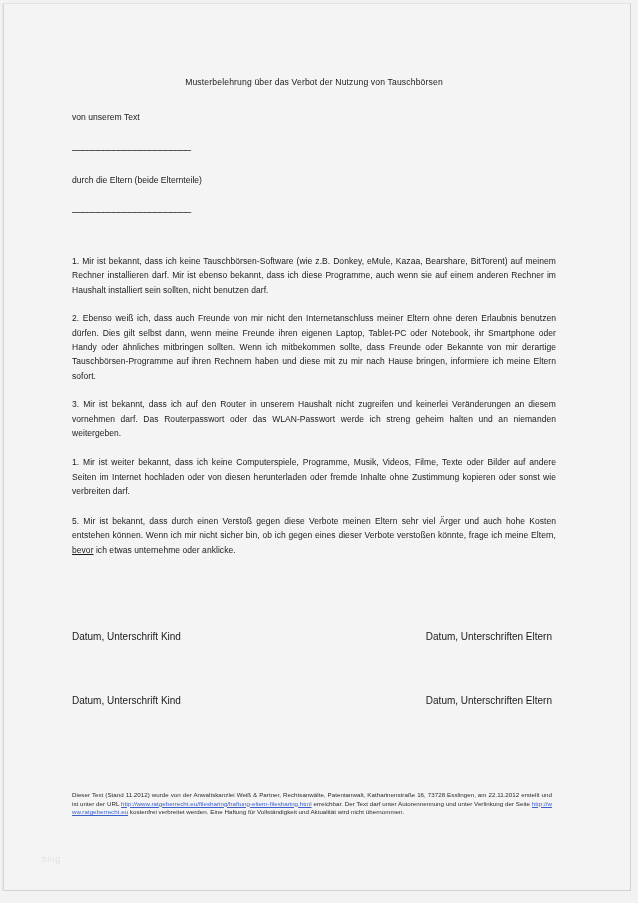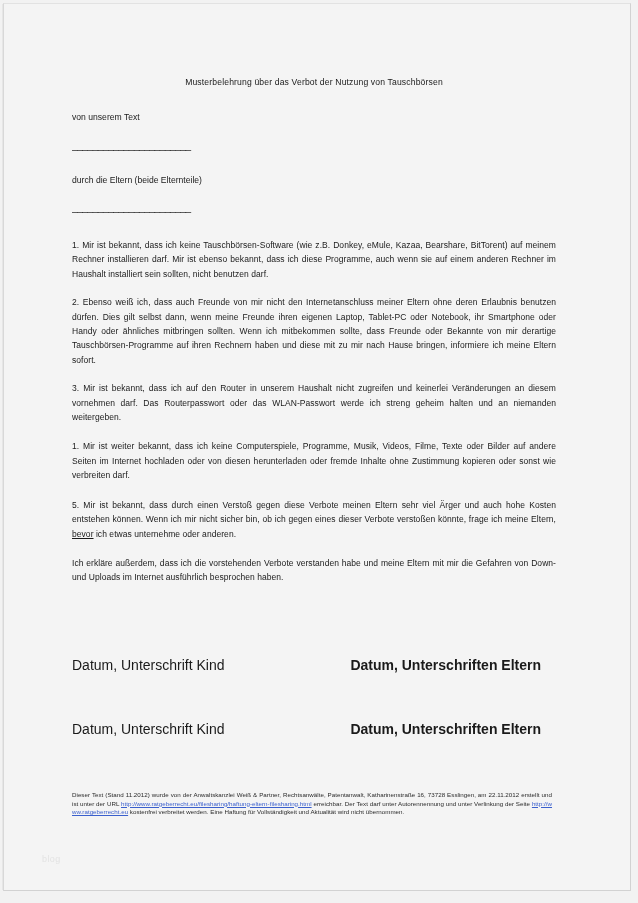--- a/index.html
+++ b/index.html
@@ -85,38 +85,38 @@
     margin-top: 17px;
   }
 
   .clause {
     font-size: 8.5px;
     line-height: 14.4px;
     text-align: justify;
     color: #1a1a1a;
     letter-spacing: 0.05px;
   }
-  .clause.c1 { margin-top: 25px; }
+  .clause.c1 { margin-top: 41px; }
   .clause.c2 { margin-top: 14px; }
   .clause.c3 { margin-top: 14px; }
   .clause.c4 { margin-top: 15px; }
   .clause.c5 { margin-top: 15px; }
   .clause.closing { margin-top: 15px; }
 
   u.emph { text-decoration: underline; }
 
   .sign-row {
     position: relative;
-    font-size: 14px;
+    font-size: 10px;
     line-height: 12px;
     color: #1a1a1a;
     height: 14px;
   }
   .sign-row .left { position: absolute; left: 0; top: 0; }
-  .sign-row .right { position: absolute; right: 15px; top: 0; font-weight: bold; }
+  .sign-row .right { position: absolute; right: 4px; top: 0; }
 
   .sign-row-1 { margin-top: 74px; }
   .sign-row-2 { margin-top: 50px; }
 
   .reminder-note {
     text-align: center;
     font-size: 8.5px;
     font-weight: bold;
     line-height: 12px;
     margin-top: 14px;
@@ -169,23 +169,22 @@
     <div class="rule-line second">_______________________</div>
 
     <p class="clause c1">1. Mir ist bekannt, dass ich keine Tauschbörsen-Software (wie z.B. Donkey, eMule, Kazaa, Bearshare, BitTorent) auf meinem Rechner installieren darf. Mir ist ebenso bekannt, dass ich diese Programme, auch wenn sie auf einem anderen Rechner im Haushalt installiert sein sollten, nicht benutzen darf.</p>
 
     <p class="clause c2">2. Ebenso weiß ich, dass auch Freunde von mir nicht den Internetanschluss meiner Eltern ohne deren Erlaubnis benutzen dürfen. Dies gilt selbst dann, wenn meine Freunde ihren eigenen Laptop, Tablet-PC oder Notebook, ihr Smartphone oder Handy oder ähnliches mitbringen sollten. Wenn ich mitbekommen sollte, dass Freunde oder Bekannte von mir derartige Tauschbörsen-Programme auf ihren Rechnern haben und diese mit zu mir nach Hause bringen, informiere ich meine Eltern sofort.</p>
 
     <p class="clause c3">3. Mir ist bekannt, dass ich auf den Router in unserem Haushalt nicht zugreifen und keinerlei Veränderungen an diesem vornehmen darf. Das Routerpasswort oder das WLAN-Passwort werde ich streng geheim halten und an niemanden weitergeben.</p>
 
     <p class="clause c4">1. Mir ist weiter bekannt, dass ich keine Computerspiele, Programme, Musik, Videos, Filme, Texte oder Bilder auf andere Seiten im Internet hochladen oder von diesen herunterladen oder fremde Inhalte ohne Zustimmung kopieren oder sonst wie verbreiten darf.</p>
 
-    <p class="clause c5"><span>5. Mir ist bekannt, dass durch einen Verstoß gegen diese Verbote meinen Eltern sehr viel Ärger und auch hohe Kosten entstehen können. Wenn ich mir nicht sicher bin, ob ich gegen eines dieser Verbote verstoßen könnte, frage ich meine Eltern, </span><u class="emph">bevor</u><span> ich etwas unternehme oder anderen.</span></p>
-
-    <p class="clause closing">Ich erkläre außerdem, dass ich die vorstehenden Verbote verstanden habe und meine Eltern mit mir die Gefahren von Down- und Uploads im Internet ausführlich besprochen haben.</p>
+    <p class="clause c5"><span>5. Mir ist bekannt, dass durch einen Verstoß gegen diese Verbote meinen Eltern sehr viel Ärger und auch hohe Kosten entstehen können. Wenn ich mir nicht sicher bin, ob ich gegen eines dieser Verbote verstoßen könnte, frage ich meine Eltern, </span><u class="emph">bevor</u><span> ich etwas unternehme oder anklicke.</span></p>
+
 
     <div class="sign-row sign-row-1">
       <span class="left">Datum, Unterschrift Kind</span>
       <span class="right">Datum, Unterschriften Eltern</span>
     </div>
 
 
     <div class="sign-row sign-row-2">
       <span class="left">Datum, Unterschrift Kind</span>
       <span class="right">Datum, Unterschriften Eltern</span>

